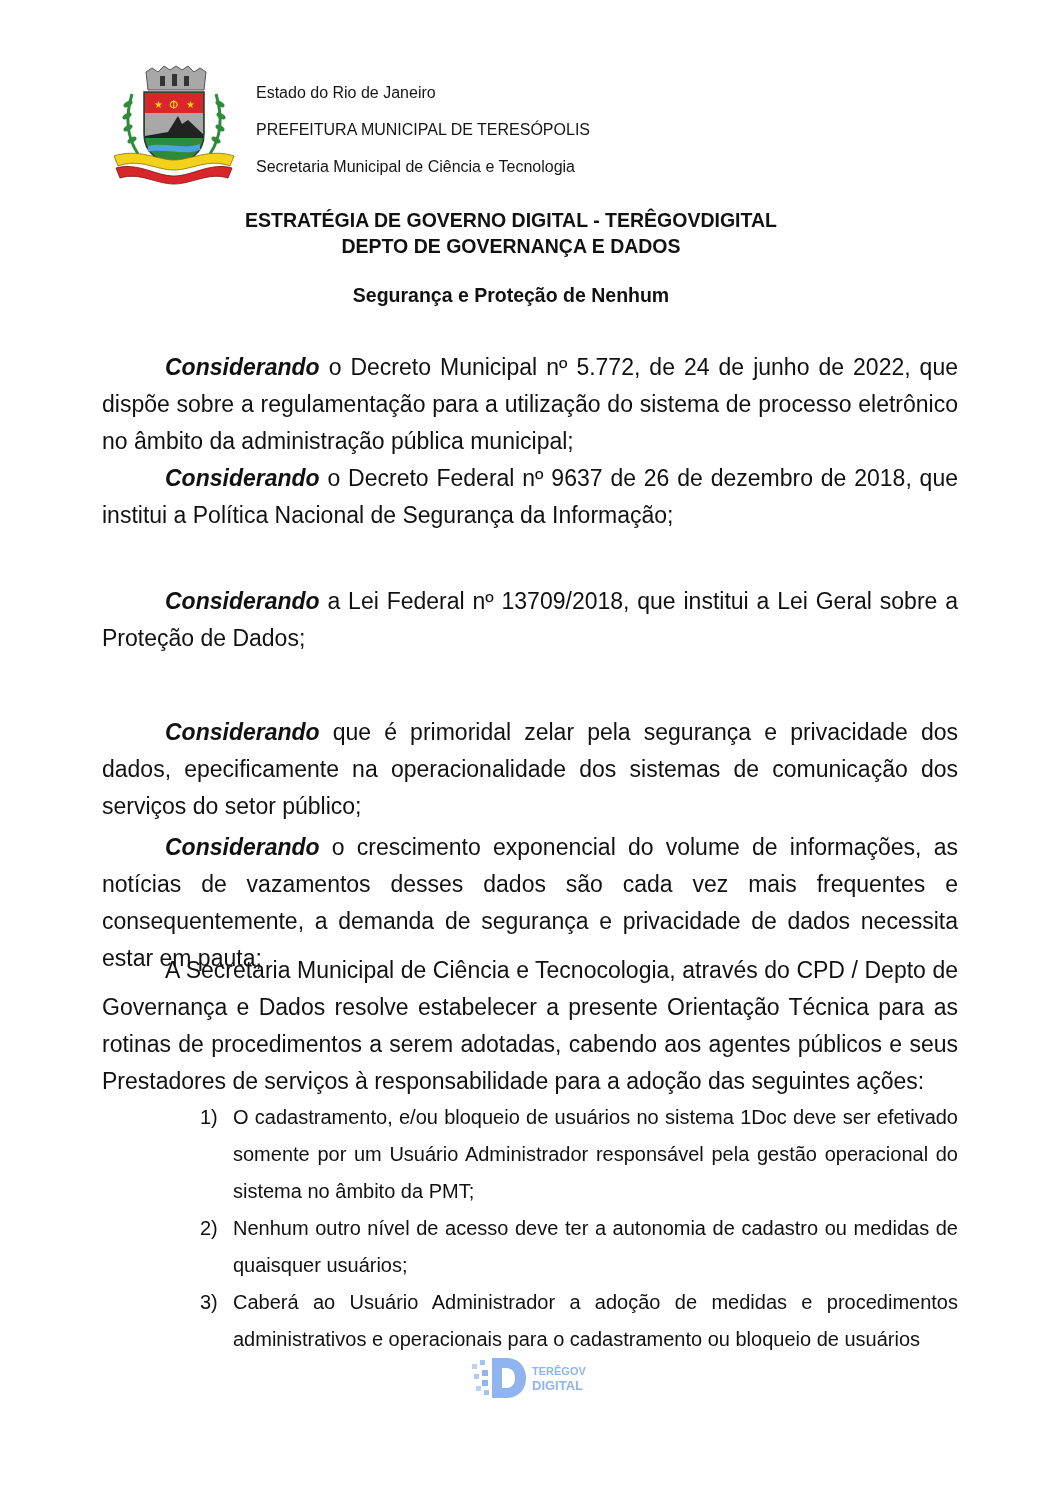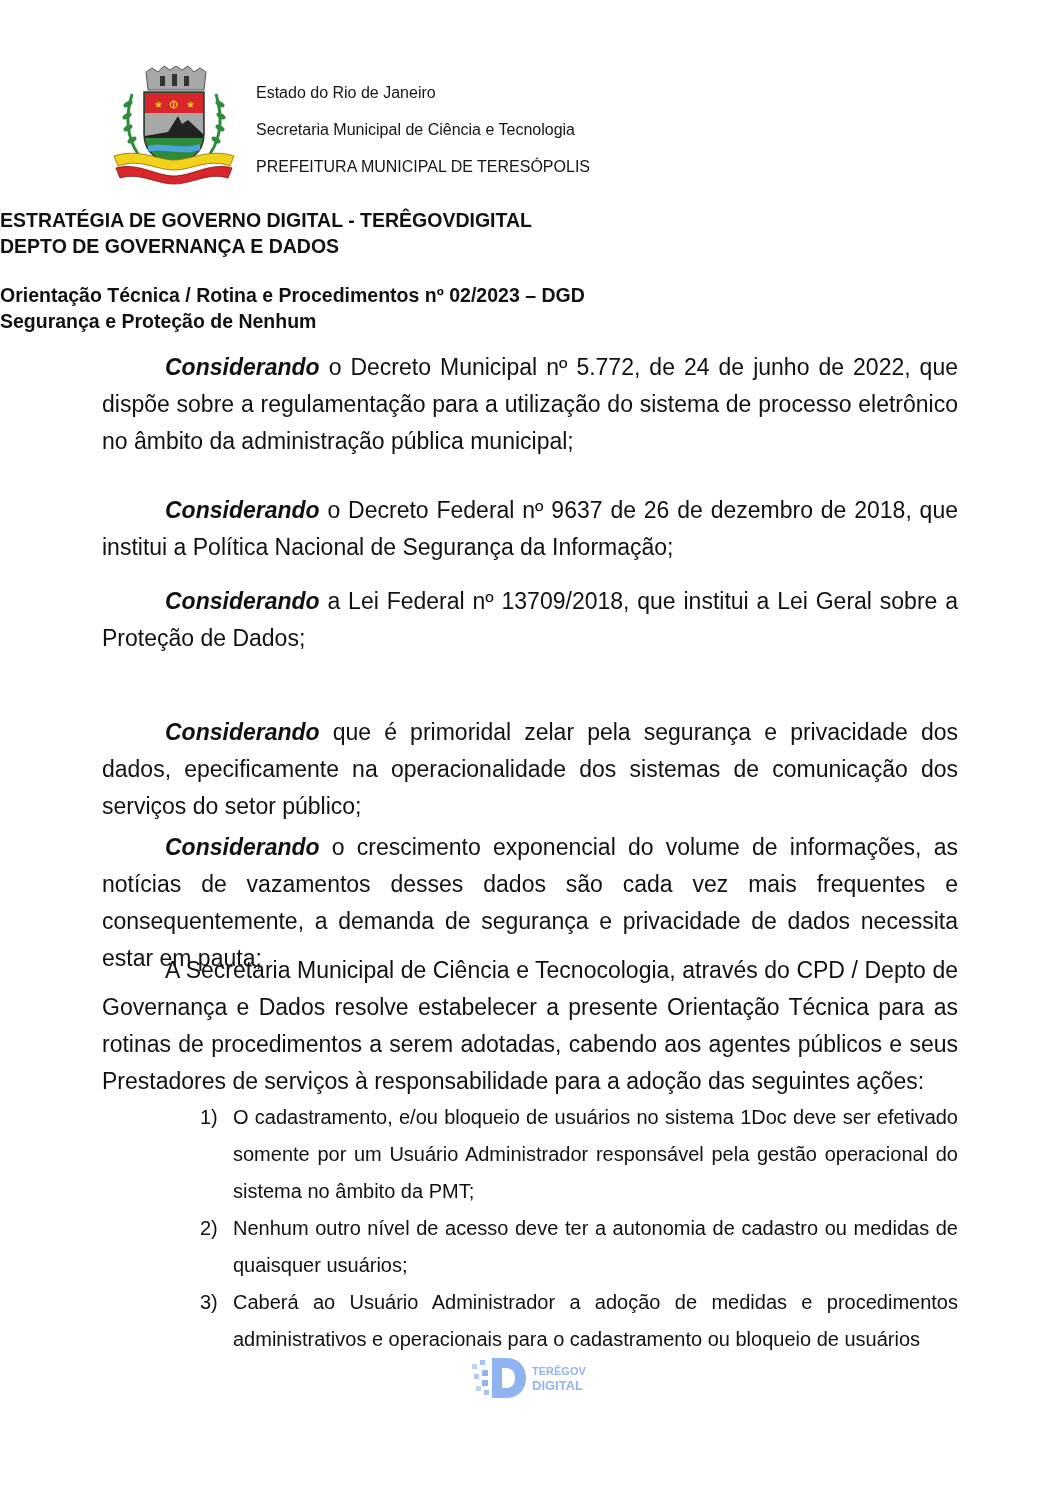--- a/index.html
+++ b/index.html
@@ -5,29 +5,29 @@
     html, body { margin: 0; padding: 0; background: #ffffff; }
     body {
       width: 1058px; height: 1497px; position: relative; overflow: hidden;
       font-family: "Liberation Sans", sans-serif; color: #111111;
     }
     .header { position: absolute; left: 108px; top: 64px; width: 700px; height: 125px; }
     .coat { position: absolute; left: 0; top: 0; width: 132px; height: 122px; }
     .header-lines { position: absolute; left: 148px; top: 10px; }
     .header-line { font-size: 16px; line-height: 37px; white-space: nowrap; color: #151515; }
 
-    .title-block { position: absolute; left: 0; width: 1022px; text-align: left; font-weight: bold; font-size: 19.5px; line-height: 26px; }
+    .title-block { position: absolute; left: 0; width: 1022px; text-align: center; font-weight: bold; font-size: 19.5px; line-height: 26px; }
     .t1 { top: 207px; }
     .t2 { top: 282px; }
 
     .body { position: absolute; left: 102px; width: 856px; font-size: 23px; line-height: 37px; text-align: justify; }
     .para { margin: 0; text-indent: 63px; }
     .para b { font-style: italic; font-weight: bold; }
     .p1 { top: 349px; }
-    .p2 { top: 492px; }
+    .p2 { top: 460px; }
     .p3 { top: 583px; }
     .p4 { top: 714px; }
     .p5 { top: 817px; margin-top: 12px; }
     .p6 { top: 952px; }
 
     .list { position: absolute; left: 190px; top: 1099px; width: 768px; font-size: 20px; line-height: 37px; }
     .li { position: relative; padding-left: 43px; text-align: justify; }
     .li-num { position: absolute; left: 10px; top: 0; }
 
     .footer-logo { position: absolute; left: 470px; top: 1356px; width: 125px; height: 44px; }
@@ -63,31 +63,30 @@
     <text x="78" y="44" font-size="10" fill="#f2d21b" font-family="DejaVu Sans, sans-serif">★</text>
     <path d="M37 49 L95 49 L95 72 L37 72 Z" fill="#a8a8a8"></path>
     <path d="M37 72 L60 68 L70 52 L74 60 L80 56 L95 70 L95 74 L37 74 Z" fill="#222"></path>
     <path d="M40 82 C56 78 76 86 92 80 L92 86 C76 92 56 84 40 88 Z" fill="#4aa3d9"></path>
 
     <path d="M6 92 C30 84 50 96 66 96 C82 96 102 84 126 92 L122 102 C100 94 84 106 66 106 C48 106 32 94 10 102 Z" fill="#f2d21b" stroke="#8a6d00" stroke-width="0.8"></path>
     <path d="M8 104 C30 98 48 112 66 112 C84 112 102 98 124 104 L120 114 C100 108 84 120 66 120 C48 120 32 108 12 114 Z" fill="#d9262a" stroke="#7a1010" stroke-width="0.8"></path>
   </svg>
   <div class="header-lines">
     <div class="header-line">Estado do Rio de Janeiro</div>
+    <div class="header-line">PREFEITURA MUNICIPAL DE TERESÓPOLIS</div>
     <div class="header-line">Secretaria Municipal de Ciência e Tecnologia</div>
-    <div class="header-line">PREFEITURA MUNICIPAL DE TERESÓPOLIS</div>
   </div>
 </div>
 
 <div class="title-block t1">
   <div>ESTRATÉGIA DE GOVERNO DIGITAL - TERÊGOVDIGITAL</div>
   <div>DEPTO DE GOVERNANÇA E DADOS</div>
 </div>
 <div class="title-block t2">
-  <div>Orientação Técnica / Rotina e Procedimentos nº 02/2023 – DGD</div>
   <div>Segurança e Proteção de Nenhum</div>
 </div>
 
 <div class="body p1">
   <p class="para"><b>Considerando</b><span> o Decreto Municipal nº 5.772, de 24 de junho de 2022, que dispõe sobre a regulamentação para a utilização do sistema de processo eletrônico no âmbito da administração pública municipal;</span></p>
 </div>
 <div class="body p2">
   <p class="para"><b>Considerando</b><span> o Decreto Federal nº 9637 de 26 de dezembro de 2018, que institui a Política Nacional de Segurança da Informação;</span></p>
 </div>
 <div class="body p3">

